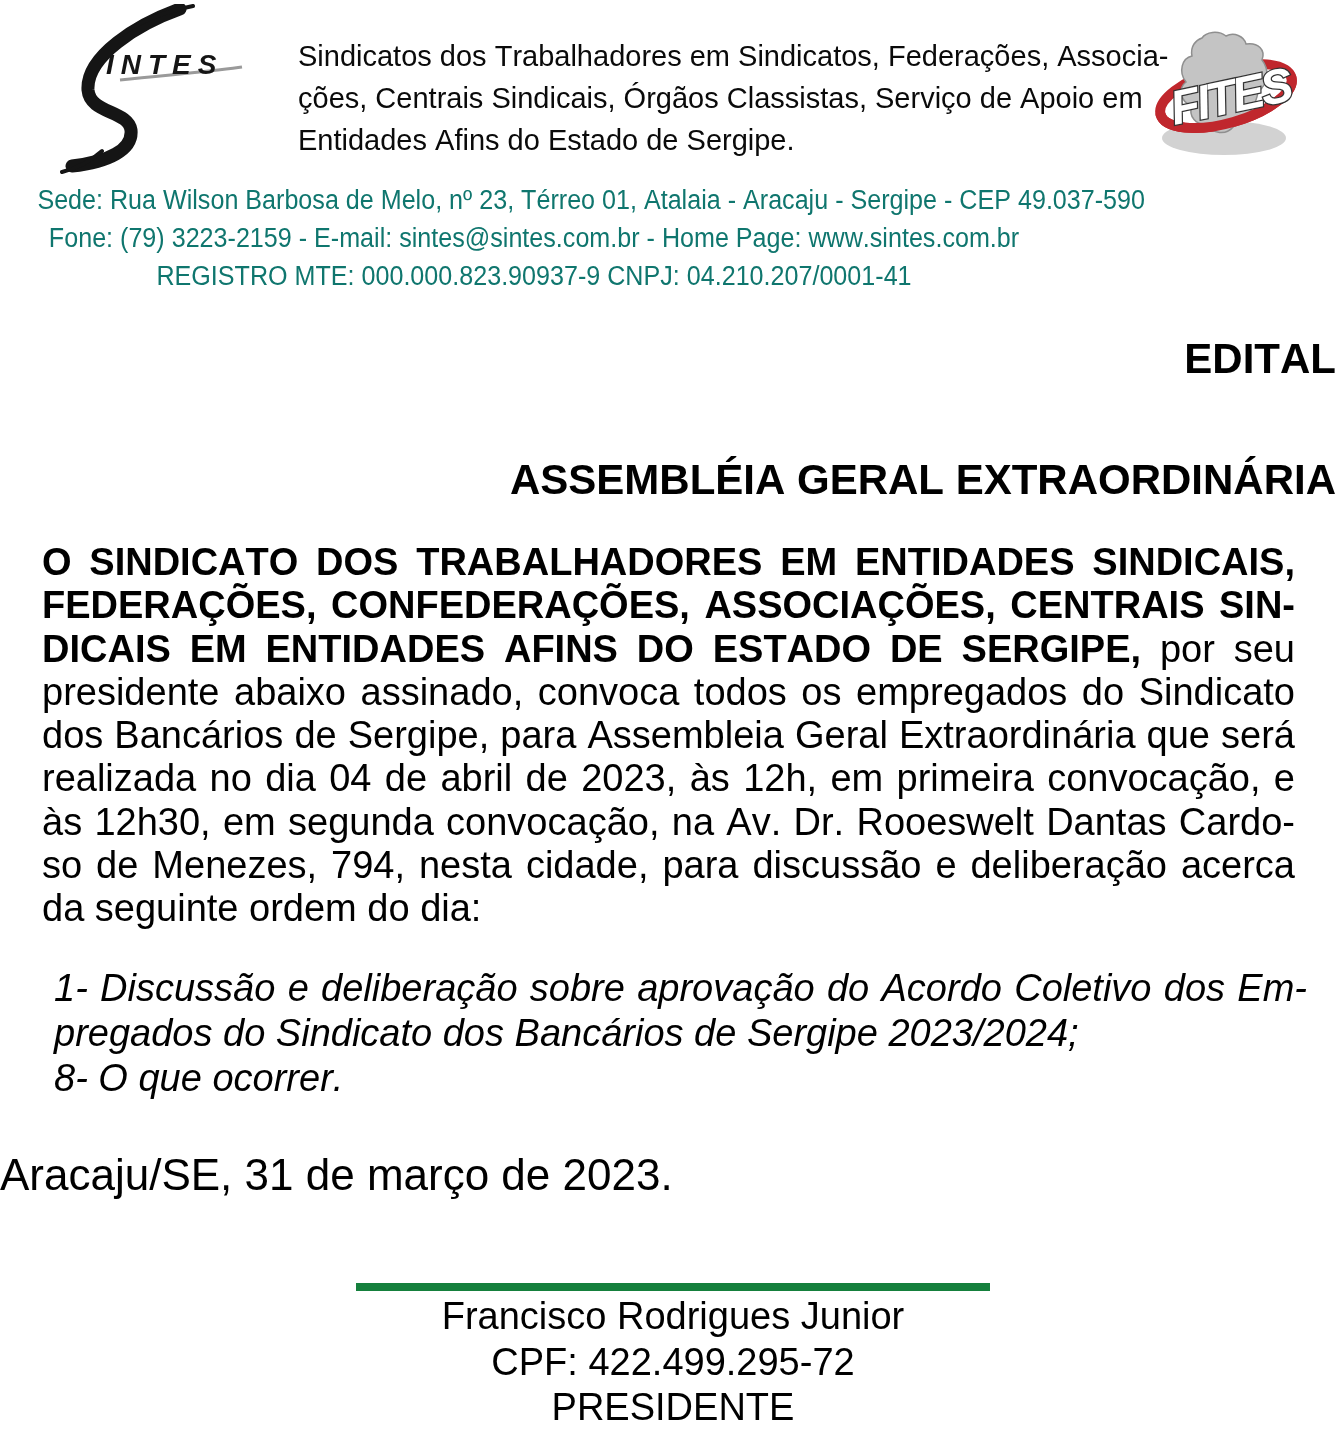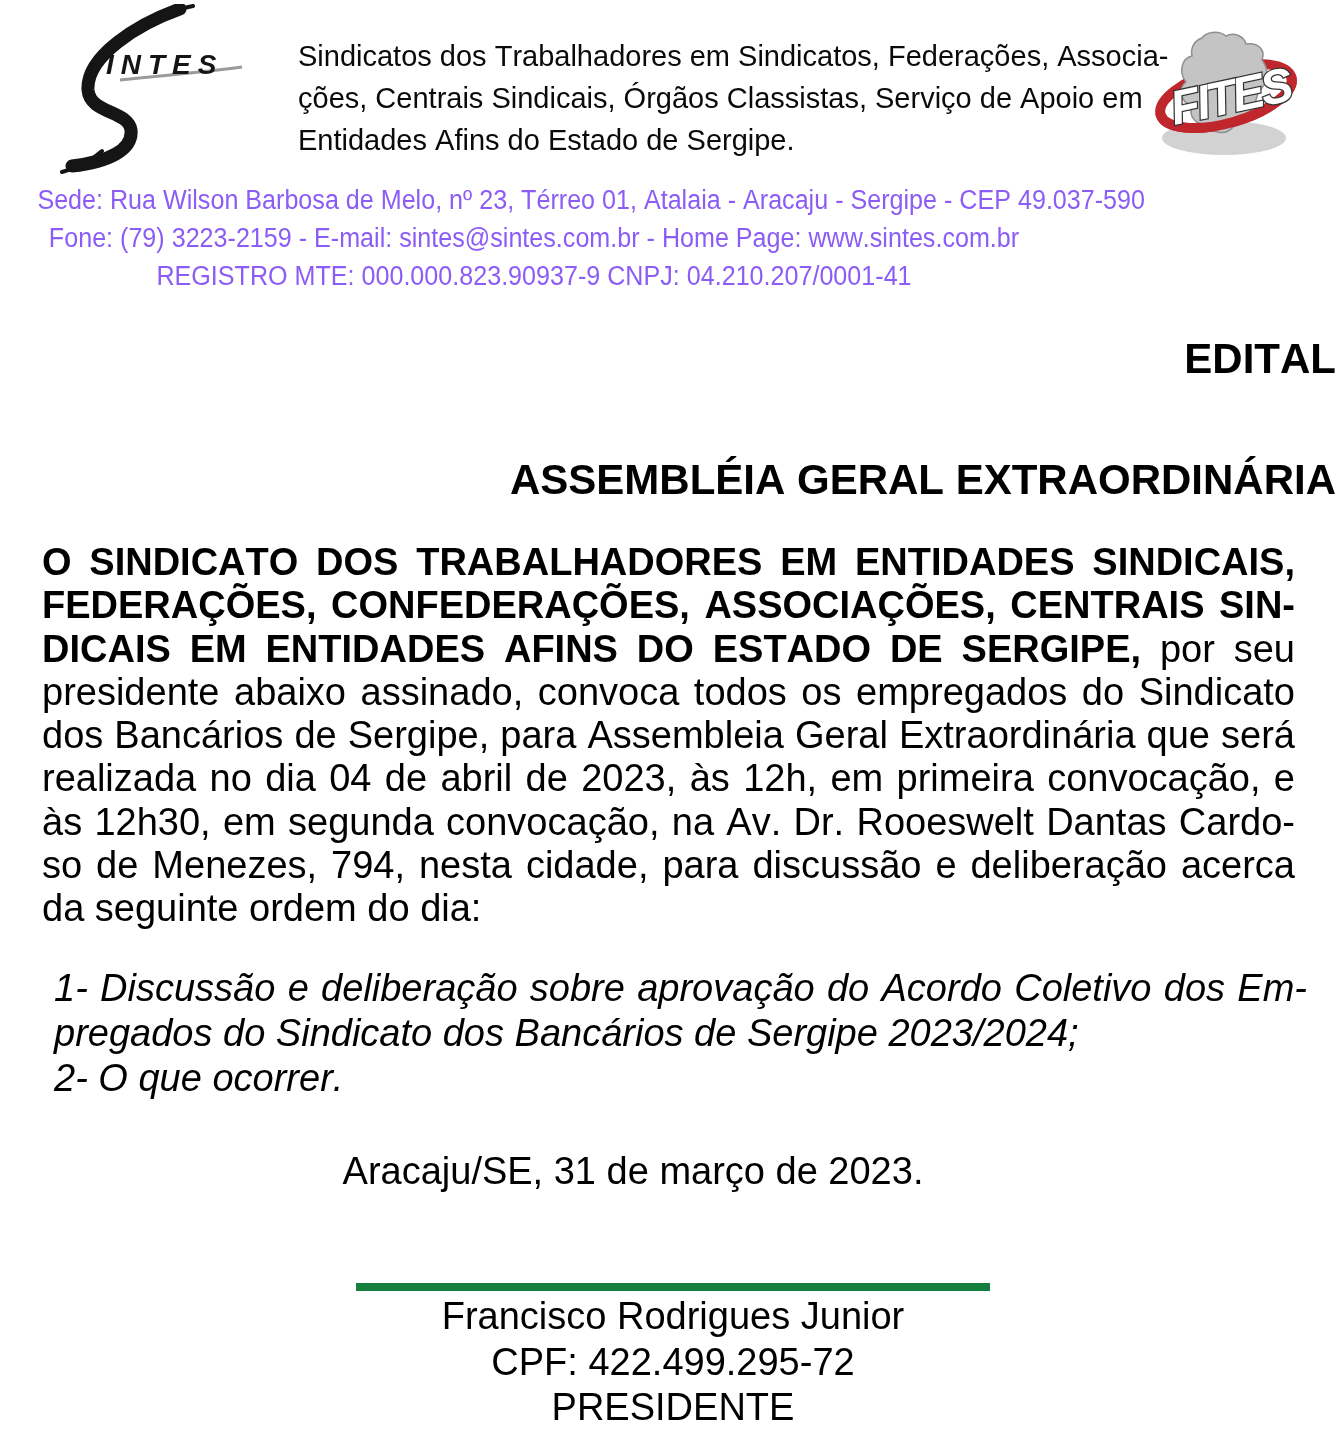--- a/index.html
+++ b/index.html
@@ -9,41 +9,41 @@
     overflow:hidden; font-kerning:none; text-rendering:optimizeSpeed;border-radius:31px;
   }
   .sintes-logo { position:absolute; left:58px; top:4px; width:185px; height:170px; }
   .org-desc {
     position:absolute; left:265px; top:35px; width:882px;
     font-size:29px; line-height:42px; color:#0a0a0a;margin-left:33px;
   }
   .fites-logo { position:absolute; left:1146px; top:30px; width:156px; height:132px; }
   .muted-block {
     position:absolute; left:0; top:181px; width:1068px; text-align:center;
-    color:#8b5cf6; font-size:27px; line-height:38px;
+    color:#0f766e; font-size:27px; line-height:38px;
   }
   .muted-line { white-space:nowrap; transform:scaleX(0.93); transform-origin:50% 50%; }
   .doc-title, .doc-subtitle {
     position:absolute; left:0; width:1336px; text-align:right;
     font-size:42px; font-weight:bold; white-space:nowrap;
   }
   .doc-title { top:335px; }
   .doc-subtitle { top:456px; }
   .body-par {
     position:absolute; left:42px; top:541px; width:1253px; margin:0;
     font-size:38px; line-height:43.3px; text-align:justify; hyphens:manual;
   }
   .body-par .b { font-weight:bold; }
   .agenda {
     position:absolute; left:54px; top:966px; width:1253px;
     font-size:38px; line-height:45px; text-align:justify; hyphens:manual;font-style:italic;
   }
   .dateline {
-    position:absolute; left:0; top:1150px; width:1266px; text-align:center;
-    font-size:38px; white-space:nowrap;
+    position:absolute; left:0; top:1150px; width:1266px; text-align:left;
+    font-size:44px; white-space:nowrap;
   }
   .sig-block {
     position:absolute; left:356px; top:1283px; width:634px;
     border-top:8px solid #15803d; padding-top:3px;
     text-align:center; font-size:38px; line-height:45.5px;
   }
 </style>
 </head>
 <body>
 
@@ -73,21 +73,21 @@
     <div class="muted-line">REGISTRO MTE: 000.000.823.90937-9 CNPJ: 04.210.207/0001-41</div>
   </div>
 
   <div class="doc-title">EDITAL</div>
   <div class="doc-subtitle">ASSEMBLÉIA GERAL EXTRAORDINÁRIA</div>
 
   <p class="body-par"><span class="b">O SINDICATO DOS TRABALHADORES EM ENTIDADES SINDICAIS, FEDERAÇÕES, CONFEDERAÇÕES, ASSOCIAÇÕES, CENTRAIS SIN­DICAIS EM ENTIDADES AFINS DO ESTADO DE SERGIPE,</span><span> por seu presidente abaixo assinado, convoca todos os empregados do Sindicato dos Bancários de Sergipe, para Assembleia Geral Extraordinária que será realizada no dia 04 de abril de 2023, às 12h, em primeira convocação, e às 12h30, em segunda convocação, na Av. Dr. Rooeswelt Dantas Cardo­so de Menezes, 794, nesta cidade, para discussão e deliberação acerca da seguinte ordem do dia:</span></p>
 
   <div class="agenda">
     <div>1- Discussão e deliberação sobre aprovação do Acordo Coletivo dos Em­pregados do Sindicato dos Bancários de Sergipe 2023/2024;</div>
-    <div>2- O que ocorrer.</div>
+    <div>8- O que ocorrer.</div>
   </div>
 
   <div class="dateline">Aracaju/SE, 31 de março de 2023.</div>
 
   <div class="sig-block">
     <div>Francisco Rodrigues Junior</div>
     <div>CPF: 422.499.295-72</div>
     <div>PRESIDENTE</div>
   </div>
 

